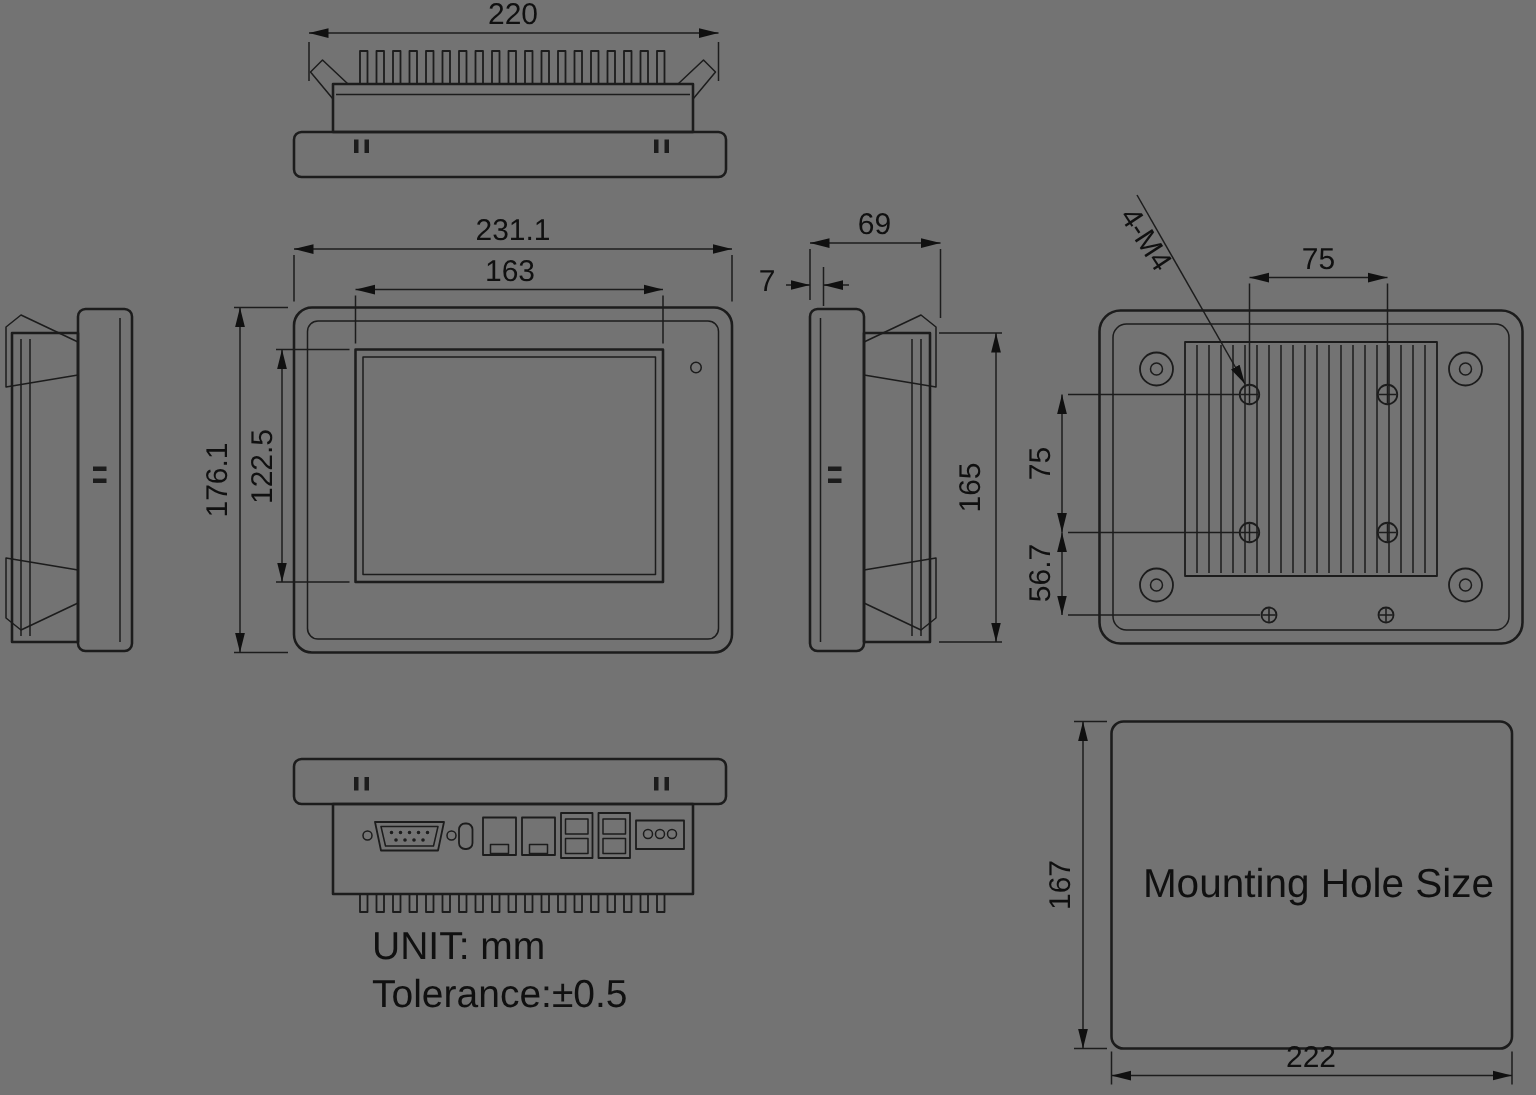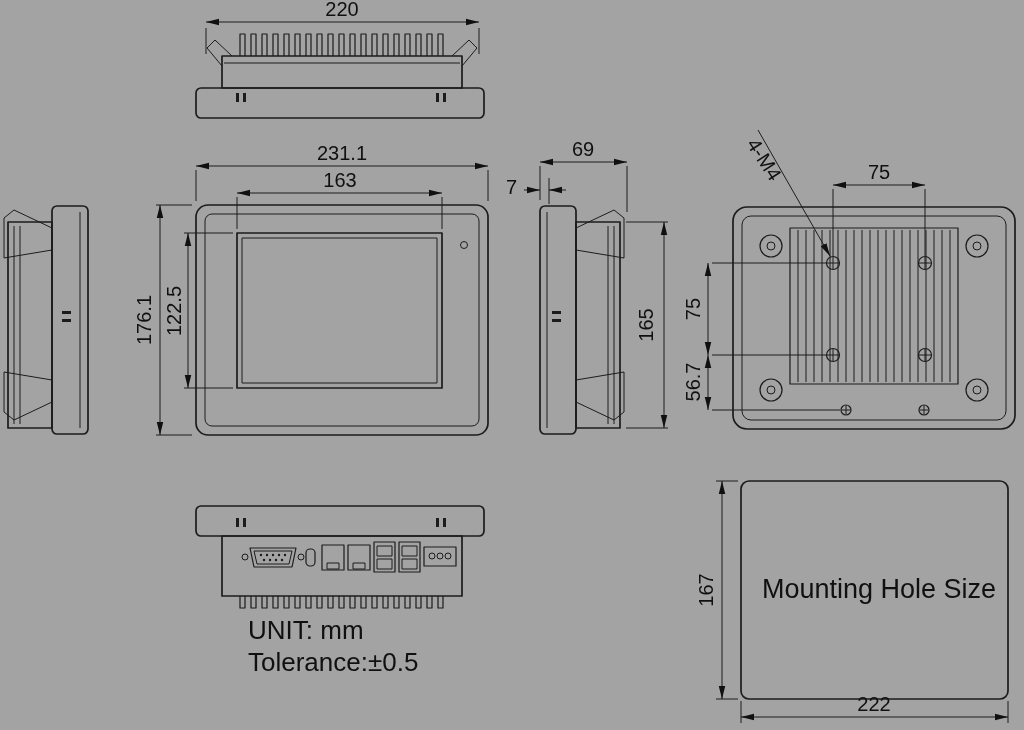--- a/index.html
+++ b/index.html
@@ -1,16 +1,16 @@
 <!DOCTYPE html>
 <html><head>
 <meta charset="utf-8">
 <style>
   html,body{margin:0;padding:0;background:#ffffff;}
-  .stage{position:relative;width:1024px;height:730px;background:#a3a3a3;overflow:hidden;}
+  .stage{position:relative;width:1024px;height:730px;background:#737373;overflow:hidden;}
   svg{display:block;}
   .part{fill:none;stroke:#1c1c1c;stroke-width:1.7;stroke-linejoin:round;stroke-linecap:round;}
   .med{fill:none;stroke:#1c1c1c;stroke-width:1.2;stroke-linejoin:round;}
   .thin{fill:none;stroke:#1c1c1c;stroke-width:1;stroke-linejoin:round;}
   .dim{fill:none;stroke:#1c1c1c;stroke-width:1;}
   .tick{fill:#1c1c1c;stroke:none;}
   .dots{fill:none;stroke:#1c1c1c;stroke-width:2.4;stroke-linecap:round;}
   .dimtext{font-family:"Liberation Sans","DejaVu Sans",sans-serif;font-size:20px;fill:#101010;}
   .note{font-family:"Liberation Sans","DejaVu Sans",sans-serif;font-size:26px;fill:#101010;}
   .biglabel{font-family:"Liberation Sans","DejaVu Sans",sans-serif;font-size:27px;fill:#101010;}

